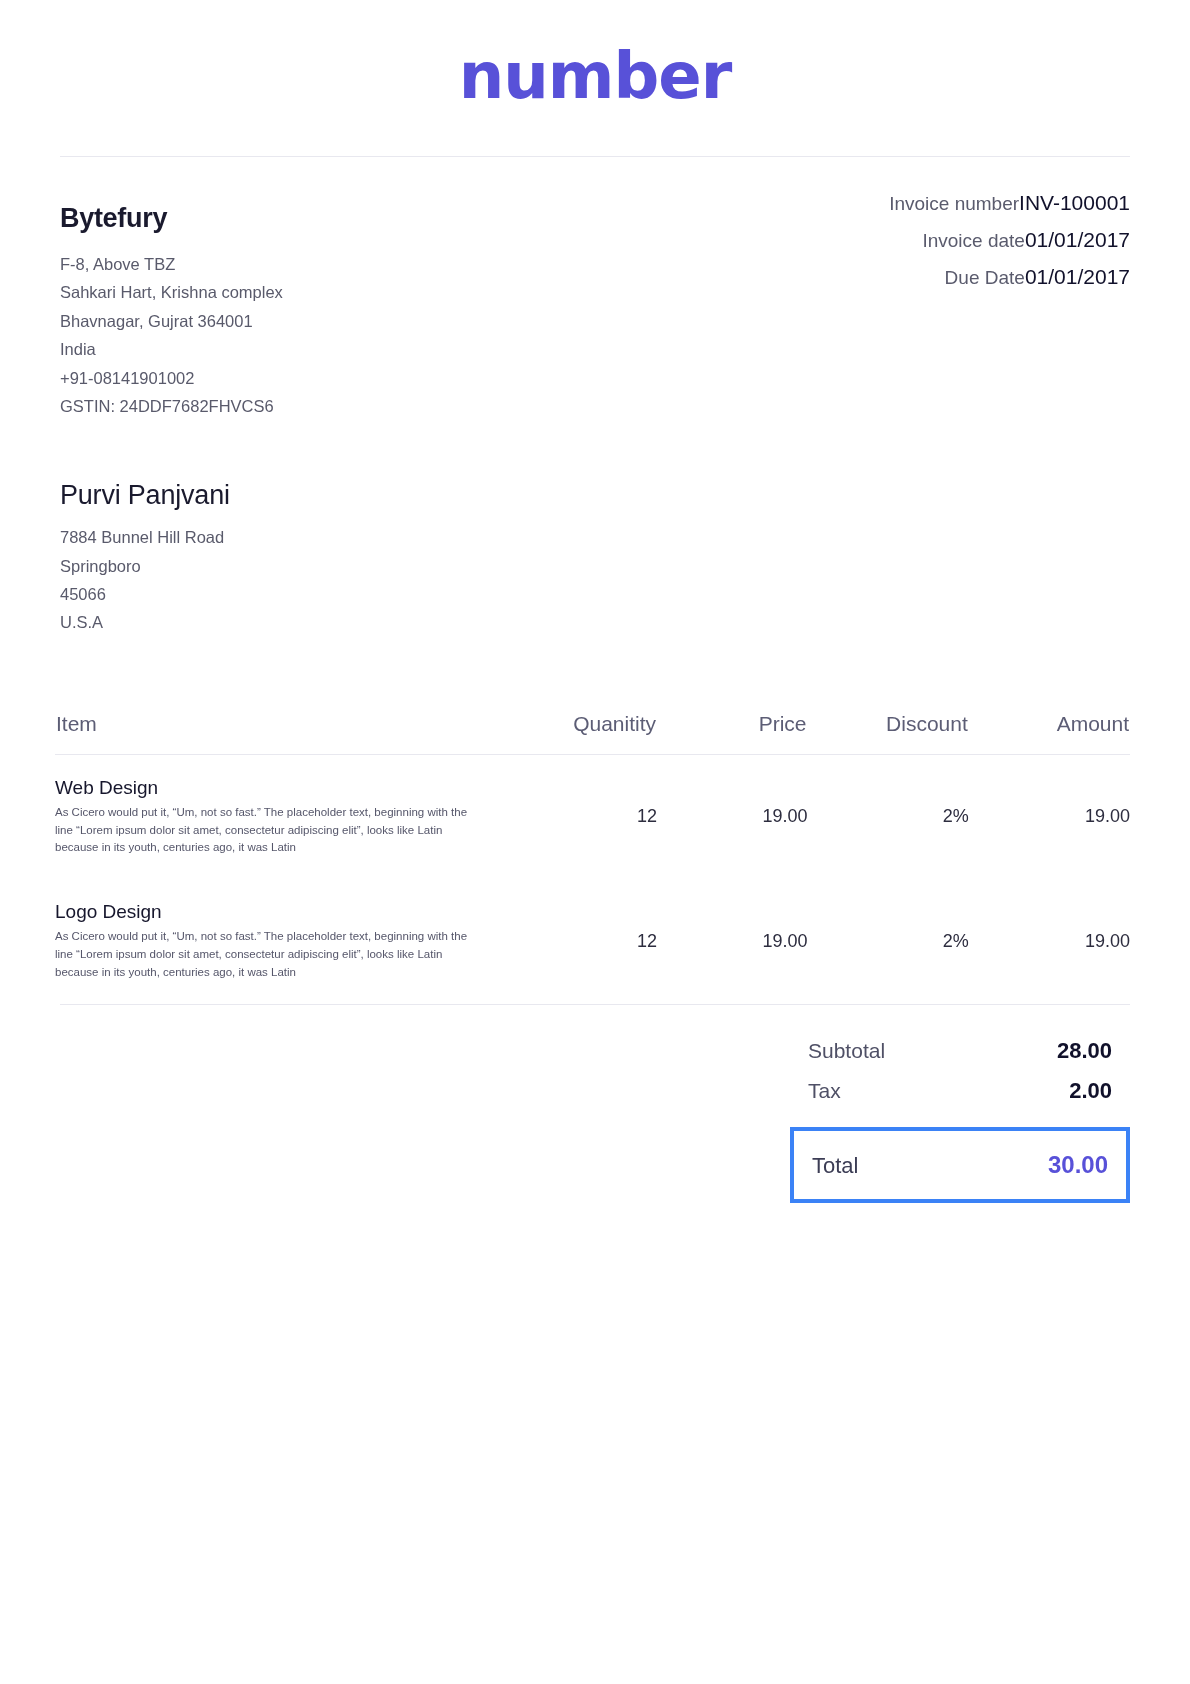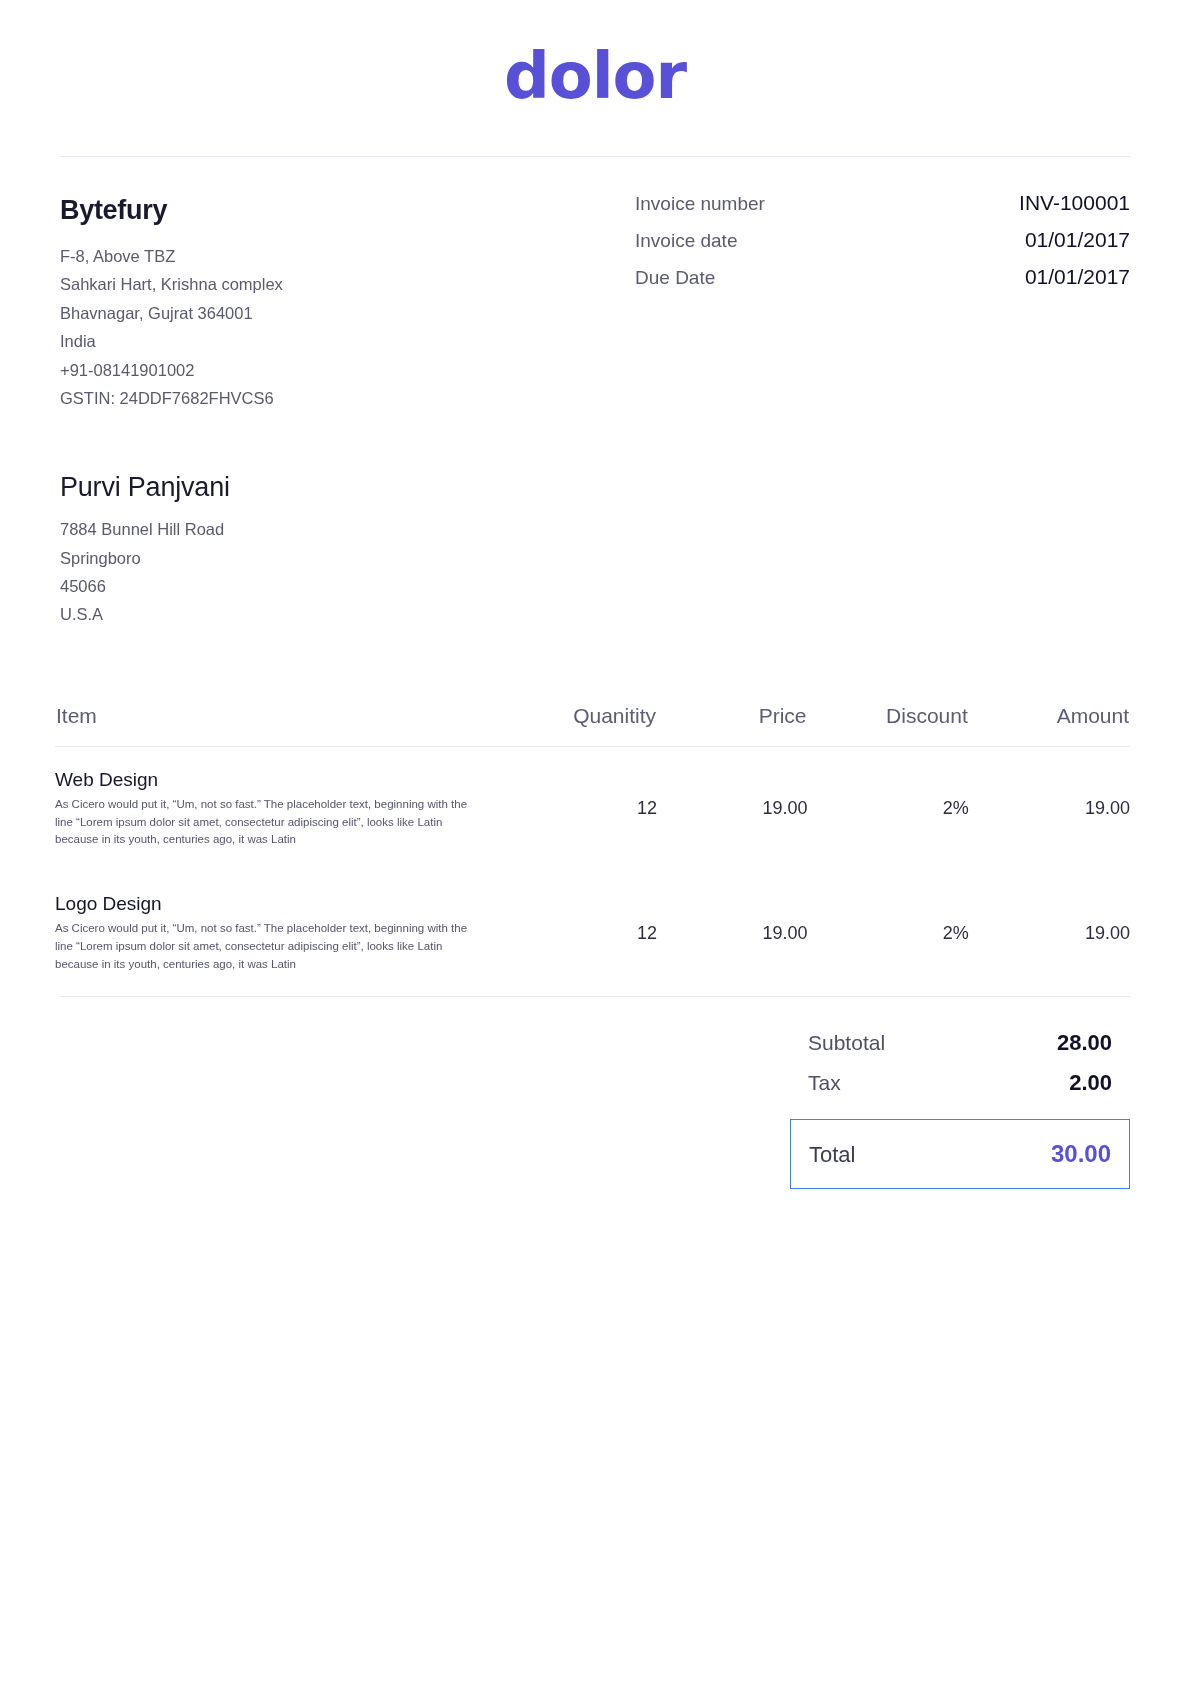--- a/index.html
+++ b/index.html
@@ -43,37 +43,37 @@
     display: flex;
     padding: 34px 60px 0 60px;
   }
   .company {
     width: 50%;
   }
   .company-name {
     font-size: 27px;
     font-weight: 700;
     color: #1a1a2e;
-    margin: 4px 0 16px 0;
+    margin: 12px 0 16px 0;
     letter-spacing: -0.3px;
   }
   .company-line {
     font-size: 16.5px;
     color: #595a6b;
     line-height: 1.72;
     white-space: pre;
   }
 
   .invoice-meta {
     width: 50%;
     padding-left: 40px;
   }
   .meta-row {
     display: flex;
-    justify-content: space-between;
+    justify-content: flex-end;
     align-items: baseline;
     margin-bottom: 13px;
   }
   .meta-label {
     font-size: 19px;
     color: #5a5b6d;
   }
   .meta-value {
     font-size: 21px;
     color: #11112b;
@@ -182,36 +182,36 @@
     font-size: 21px;
     color: #4f5066;
   }
   .totals-value {
     font-size: 22px;
     color: #11112b;
     font-weight: 700;
   }
   .total-final {
     margin-top: 16px;
-    border: 1px solid #3b82f6;
+    border: 4px solid #3b82f6;
     padding: 20px 18px;
     display: flex;
     justify-content: space-between;
     align-items: baseline;
   }
   .total-final .totals-label { font-size: 22px; color: #3c3d55; }
   .total-final .totals-value { font-size: 24px; color: #5851d8; font-weight: 700; }
 </style>
 </head>
 <body>
 
 <div class="page">
 
   <div class="logo-wrap">
-    <span class="logo">dolor</span>
+    <span class="logo">number</span>
   </div>
 
   <div class="top-rule"></div>
 
   <div class="header">
 
     <div class="company">
       <div class="company-name">Bytefury</div>
       <div class="company-line">F-8, Above TBZ</div>
       <div class="company-line">Sahkari Hart, Krishna complex</div>

